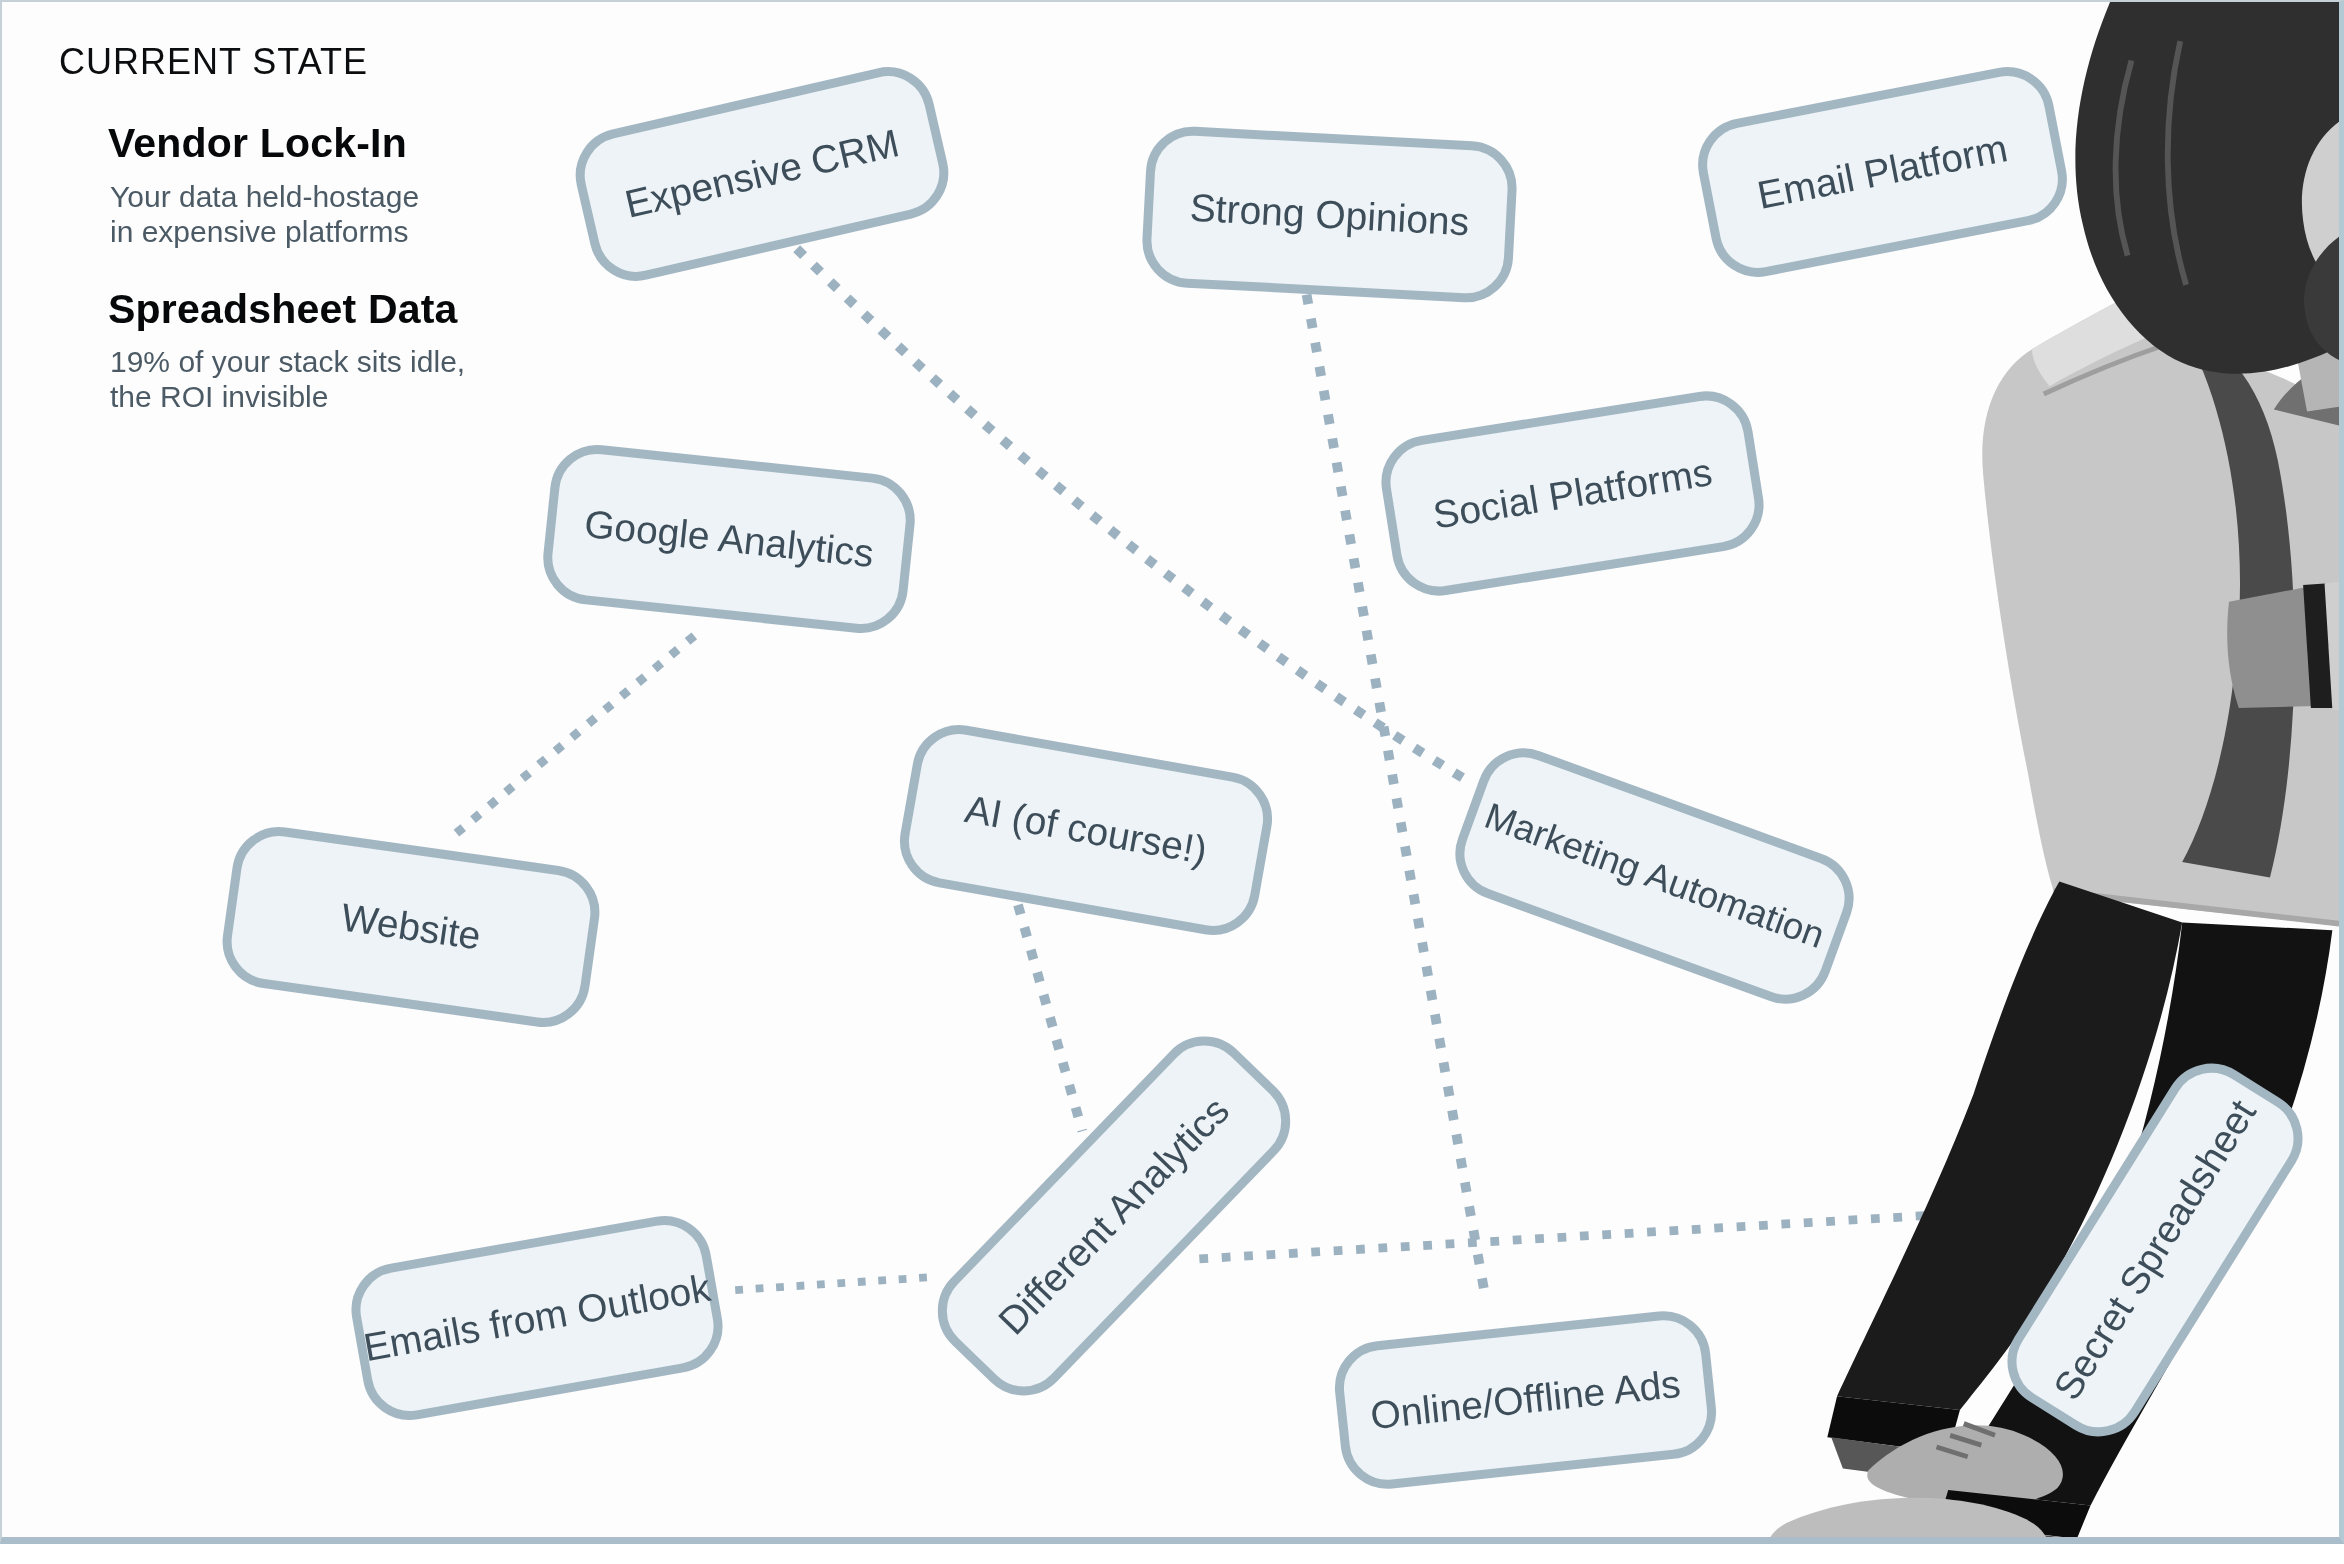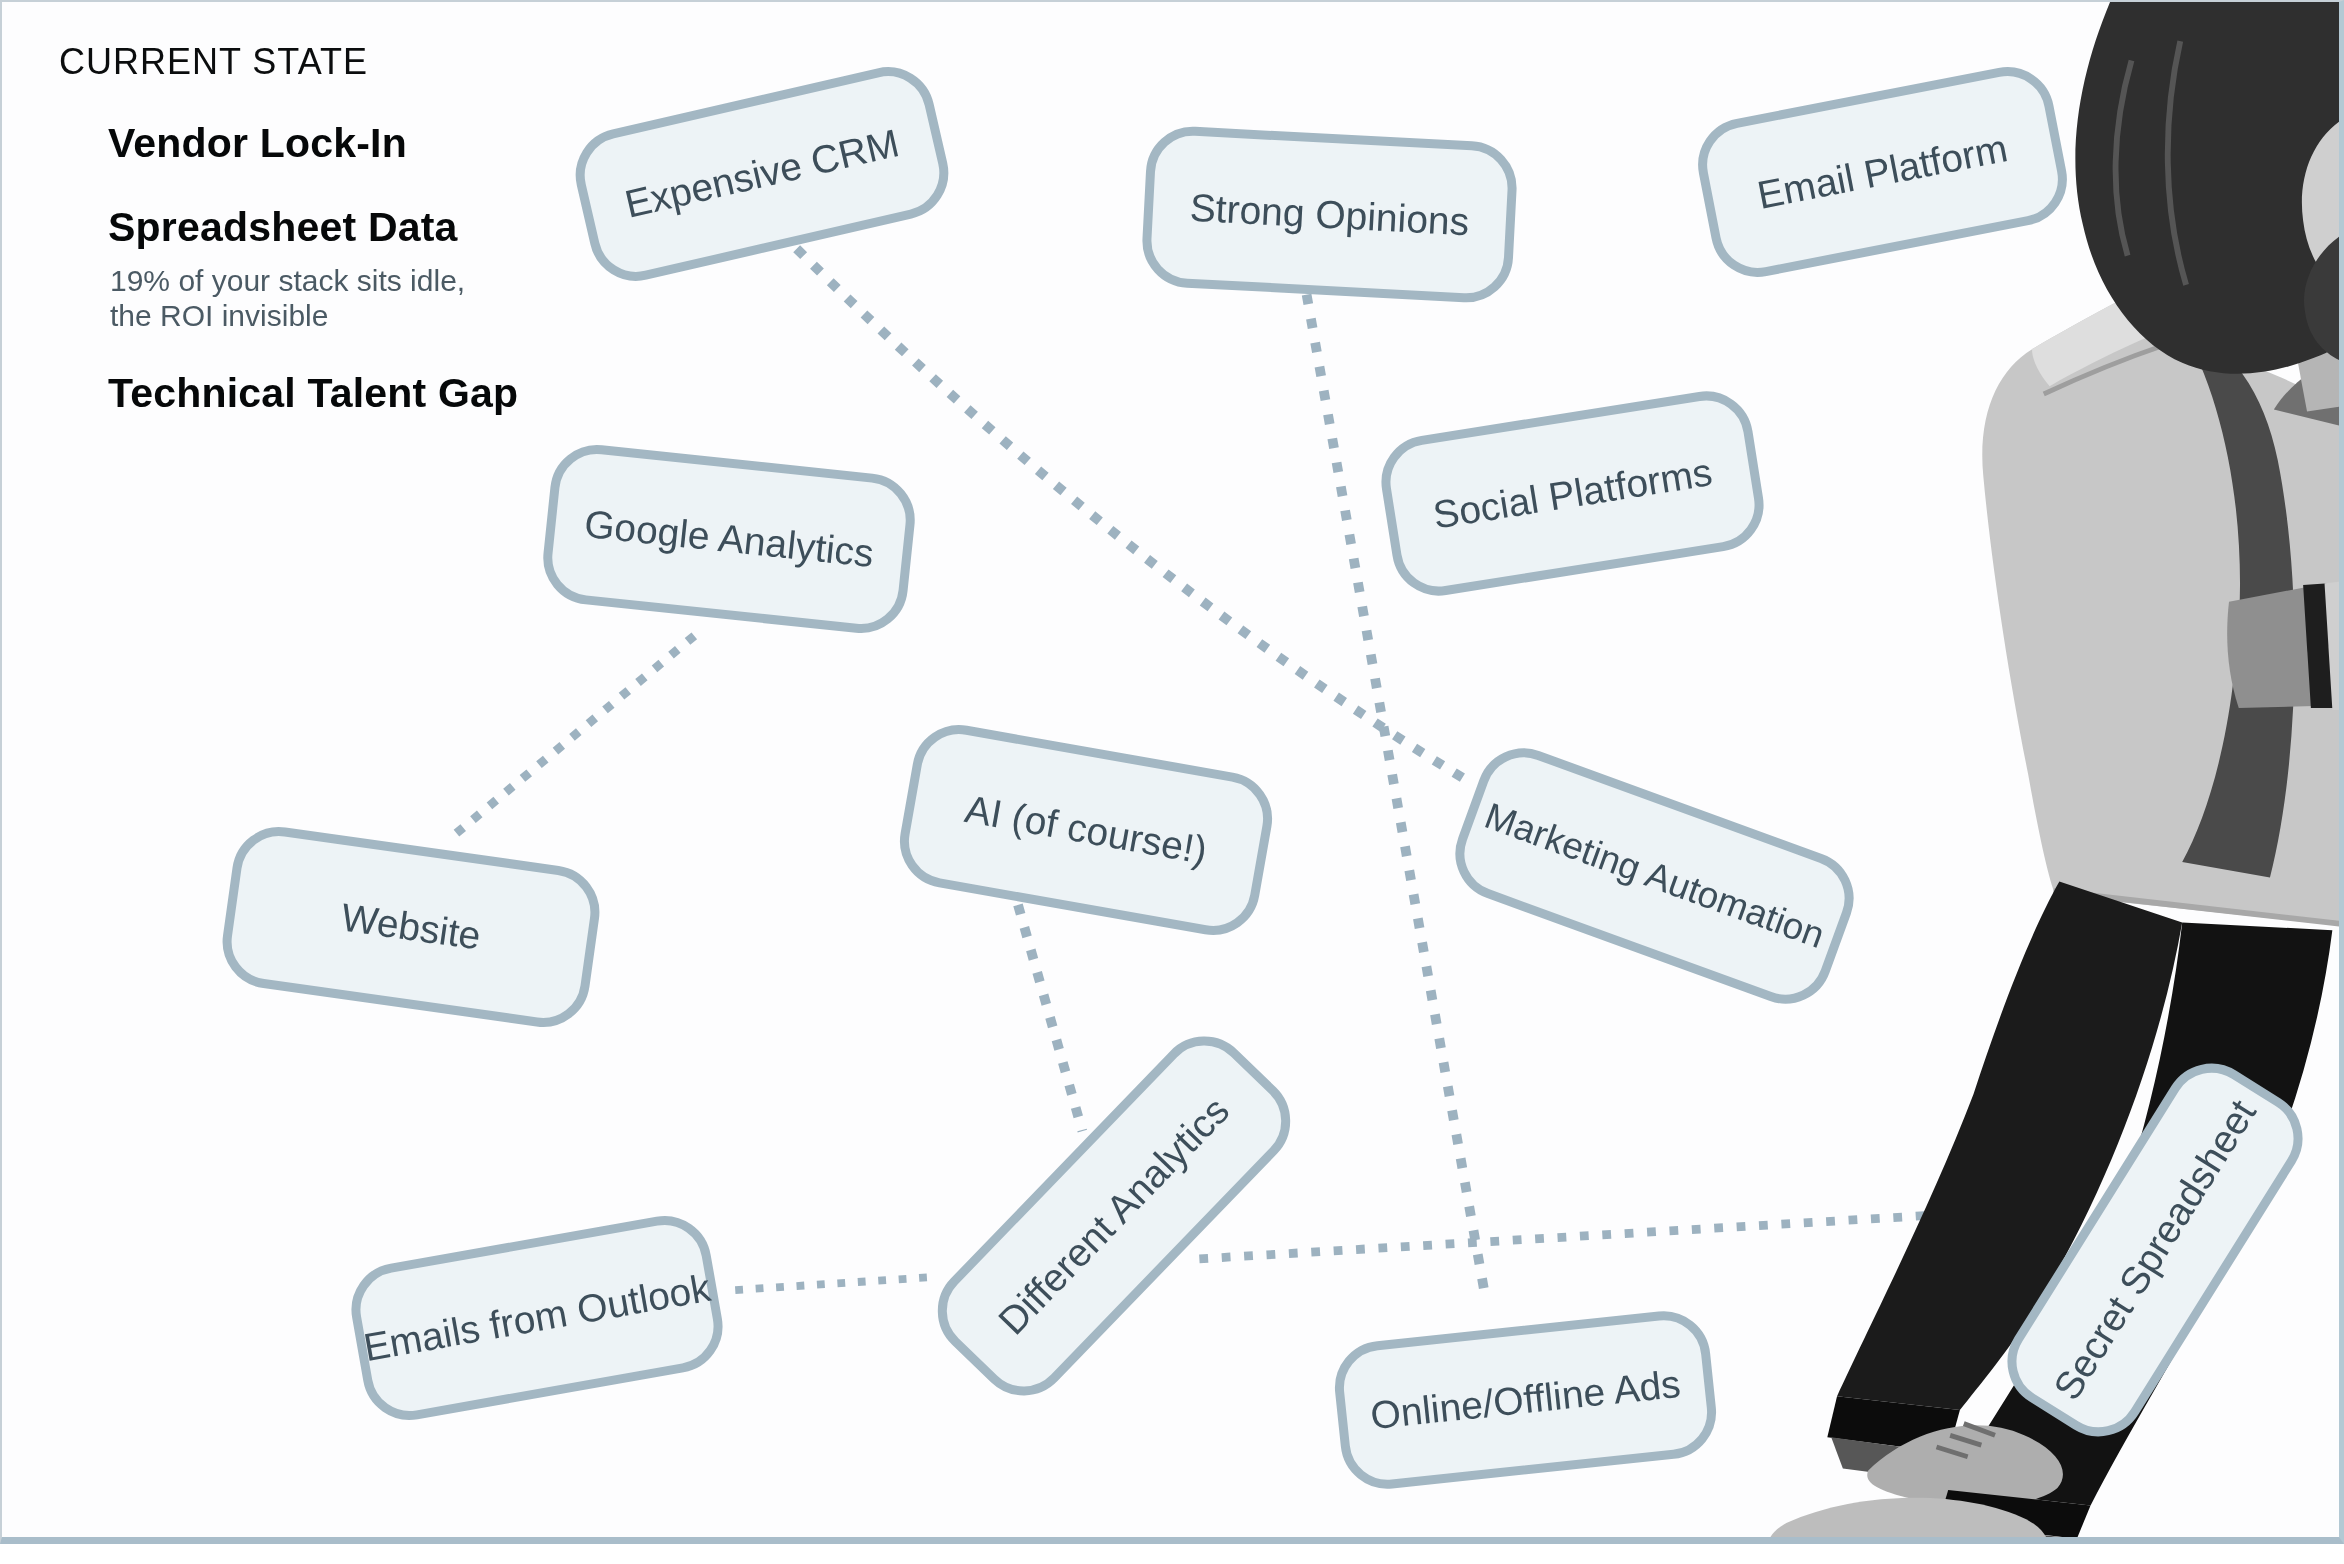--- a/index.html
+++ b/index.html
@@ -114,28 +114,29 @@
     <path d="M228,1560 L360,1576 L348,1604 L238,1604 Z" fill="#4f4f4f"></path>
     <path d="M66,1560 C140,1526 250,1526 312,1556 C338,1570 342,1590 326,1604
              L52,1604 C40,1584 48,1570 66,1560 Z" fill="#bdbdbd"></path>
   </svg>
 
   <div class="intro">
     <h1>CURRENT STATE</h1>
     <div class="pain">
       <div class="pain-block">
         <h2>Vendor Lock-In</h2>
+        <p>Your data held-hostage
+in expensive platforms</p>
       </div>
       <div class="pain-block">
         <h2>Spreadsheet Data</h2>
         <p>19% of your stack sits idle,
 the ROI invisible</p>
       </div>
       <div class="pain-block">
-        <h2>Technical Talent Gap</h2>
       </div>
     </div>
   </div>
 
   <div class="card c-expensive">Expensive CRM</div>
   <div class="card c-strong">Strong Opinions</div>
   <div class="card c-email">Email Platform</div>
   <div class="card c-social">Social Platforms</div>
   <div class="card c-google">Google Analytics</div>
   <div class="card c-ai">AI (of course!)</div>

